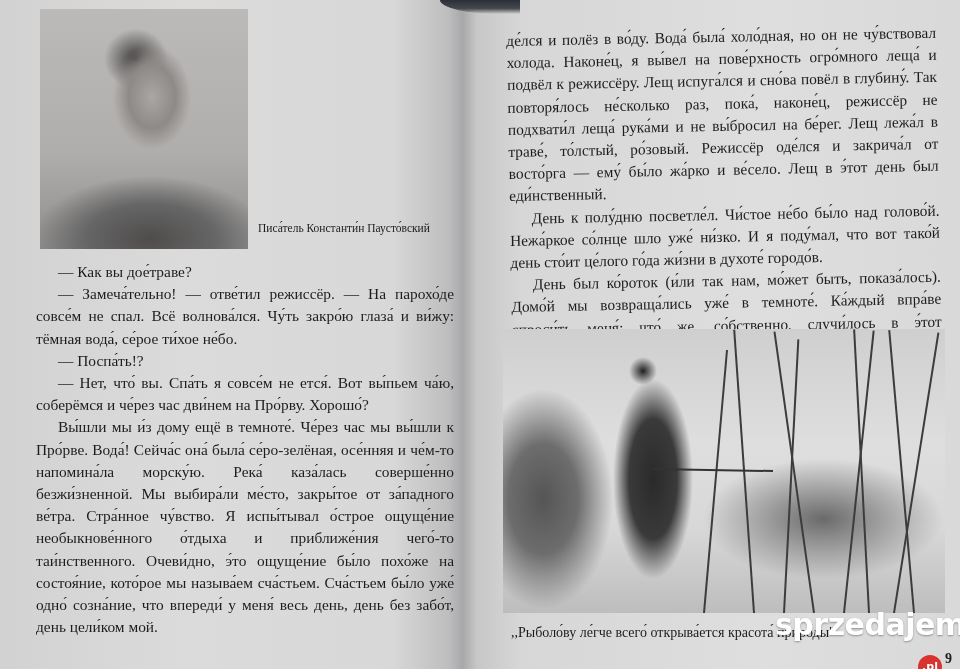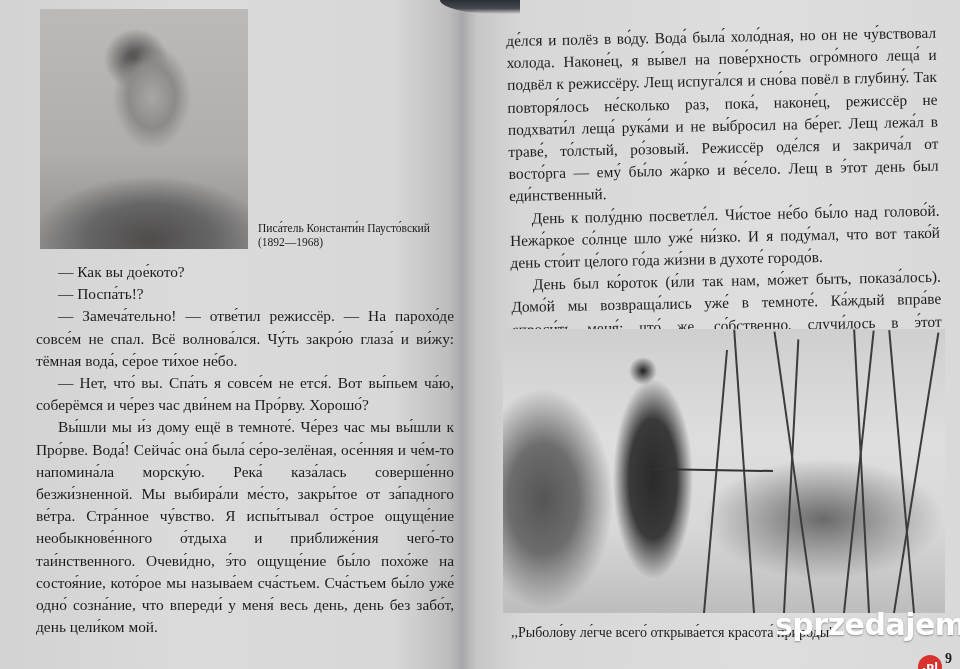--- a/index.html
+++ b/index.html
@@ -85,26 +85,25 @@
     font-size:14px; font-weight:bold;
   }
 </style>
 </head>
 <body>
 
 <div class="page page-left">
   <div class="portrait"></div>
   <div class="portrait-caption">
     <div>Писа́тель Константи́н Паусто́вский</div>
-    <div>(1892—1968)</div>
   </div>
   <div class="text-block left-text">
-    <p class="ind">— Как вы дое́кото?</p>
+    <p class="ind">— Как вы дое́траве?</p>
+    <p class="ind">— Замеча́тельно! — отве́тил режиссёр. — На парохо́де совсе́м не спал. Всё волнова́лся. Чу́ть закро́ю глаза́ и ви́жу: тёмная вода́, се́рое ти́хое не́бо.</p>
     <p class="ind">— Поспа́ть!?</p>
-    <p class="ind">— Замеча́тельно! — отве́тил режиссёр. — На парохо́де совсе́м не спал. Всё волнова́лся. Чу́ть закро́ю глаза́ и ви́жу: тёмная вода́, се́рое ти́хое не́бо.</p>
     <p class="ind">— Нет, что́ вы. Спа́ть я совсе́м не ется́. Вот вы́пьем ча́ю, соберёмся и че́рез час дви́нем на Про́рву. Хорошо́?</p>
     <p class="ind">Вы́шли мы и́з дому ещё в темноте́. Че́рез час мы вы́шли к Про́рве. Вода́! Сейча́с она́ была́ се́ро-зелёная, осе́нняя и че́м-то напомина́ла морску́ю. Река́ каза́лась соверше́нно безжи́зненной. Мы выбира́ли ме́сто, закры́тое от за́падного ве́тра. Стра́нное чу́вство. Я испы́тывал о́строе ощуще́ние необыкнове́нного о́тдыха и приближе́ния чего́-то таи́нственного. Очеви́дно, э́то ощуще́ние бы́ло похо́же на состоя́ние, кото́рое мы называ́ем сча́стьем. Сча́стьем бы́ло уже́ одно́ созна́ние, что впереди́ у меня́ весь день, день без забо́т, день цели́ком мой.</p>
 
   </div>
 </div>
 
 <div class="page page-right">
 </div>
 <div class="top-shadow"></div>
 

